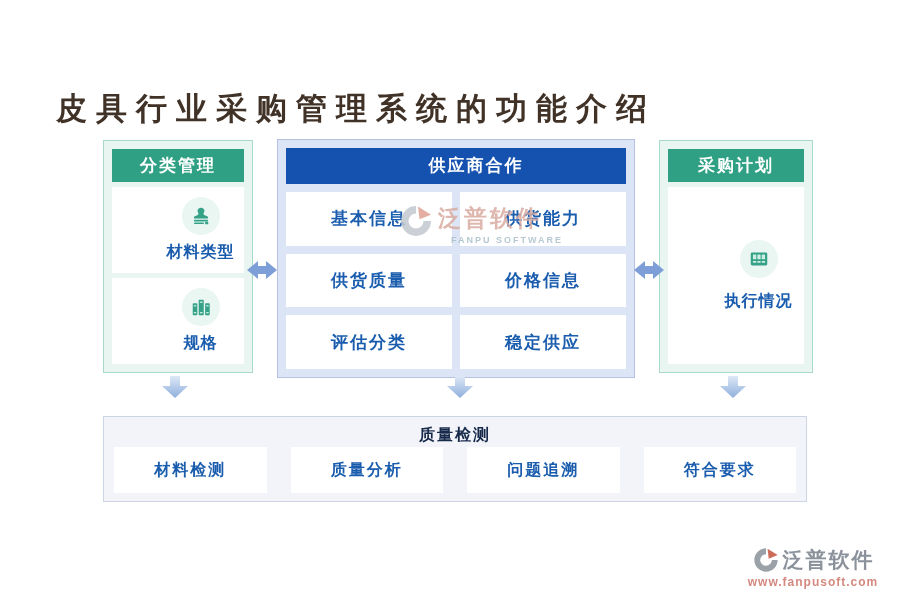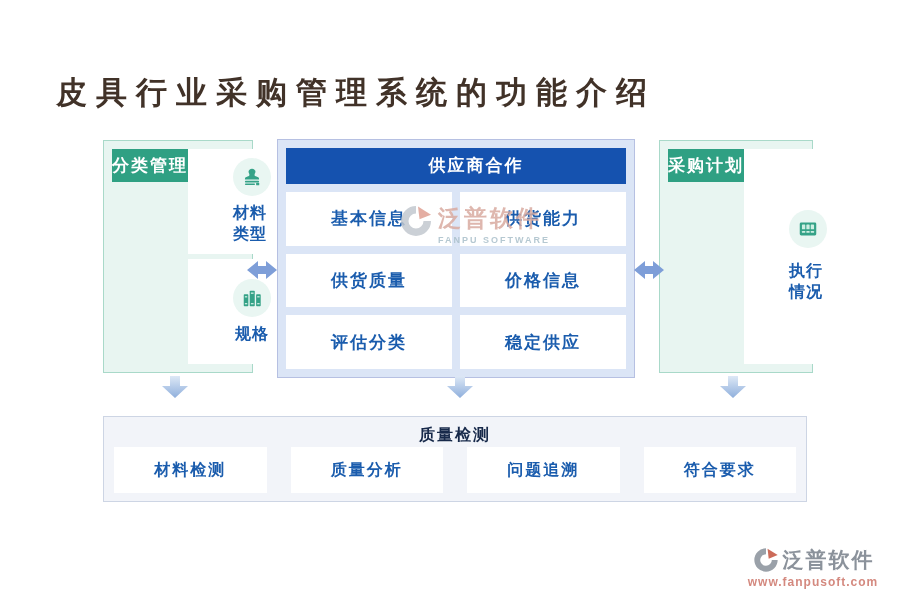--- a/index.html
+++ b/index.html
@@ -7,34 +7,34 @@
   body {
     font-family:"Liberation Sans", sans-serif;
     background:#ffffff;
     position:relative;
     overflow:hidden;
   }
   .stage { position:absolute; inset:0; width:900px; height:600px; }
 
   
   .title {
-    position:absolute; top:72px; left:0; width:712px;
+    position:absolute; top:88px; left:0; width:712px;
     text-align:center;
     font-family:"Liberation Serif", serif;
     font-weight:bold; font-size:31px; letter-spacing:9px;
     color:#413228;
   }
 
   
   .panel { position:absolute; }
   .panel-mint {
     background:#e8f5f1;
     border:1px solid #a9d9c9;
     padding:8px;
-    display:flex; 
+    display:flex; flex-direction:column;
   }
   .panel-blue {
     background:#dbe5f6;
     border:1px solid #b6c0e2;
     padding:8px;
     display:flex; flex-direction:column;
   }
   .hdr-green {
     background:#2fa083; color:#ffffff;
     font-weight:bold; font-size:17px; letter-spacing:2px;
@@ -93,21 +93,21 @@
   .arrow-d { position:absolute; width:26px; height:22px; }
 
   
   .watermark {
     position:absolute; left:398px; top:203px; width:170px;
     display:flex; align-items:flex-start; gap:4px;
     opacity:0.85; pointer-events:none; z-index:5;
   }
   .wm-text { display:flex; flex-direction:column; }
   .wm-name { font-size:23px; letter-spacing:3px; color:#d9aba1; font-weight:bold; }
-  .wm-sub { font-size:9px; letter-spacing:2px; color:#a9bfca; font-weight:bold; margin-top:1px; }
+  .wm-sub { font-size:9px; letter-spacing:2px; color:#a9bfca; font-weight:bold; margin-top:1px;margin-left:13px; }
 
   
   .footer-logo {
     position:absolute; right:12px; top:546px; width:150px;
     display:flex; flex-direction:column; align-items:center;
   }
   .fl-row { display:flex; align-items:center; gap:3px; }
   .fl-name { font-size:21px; letter-spacing:2px; color:#8b929b; font-weight:bold; }
   .fl-url { font-size:12px; letter-spacing:1px; color:#d4897f; font-weight:bold; margin-top:1px; }
 </style>

